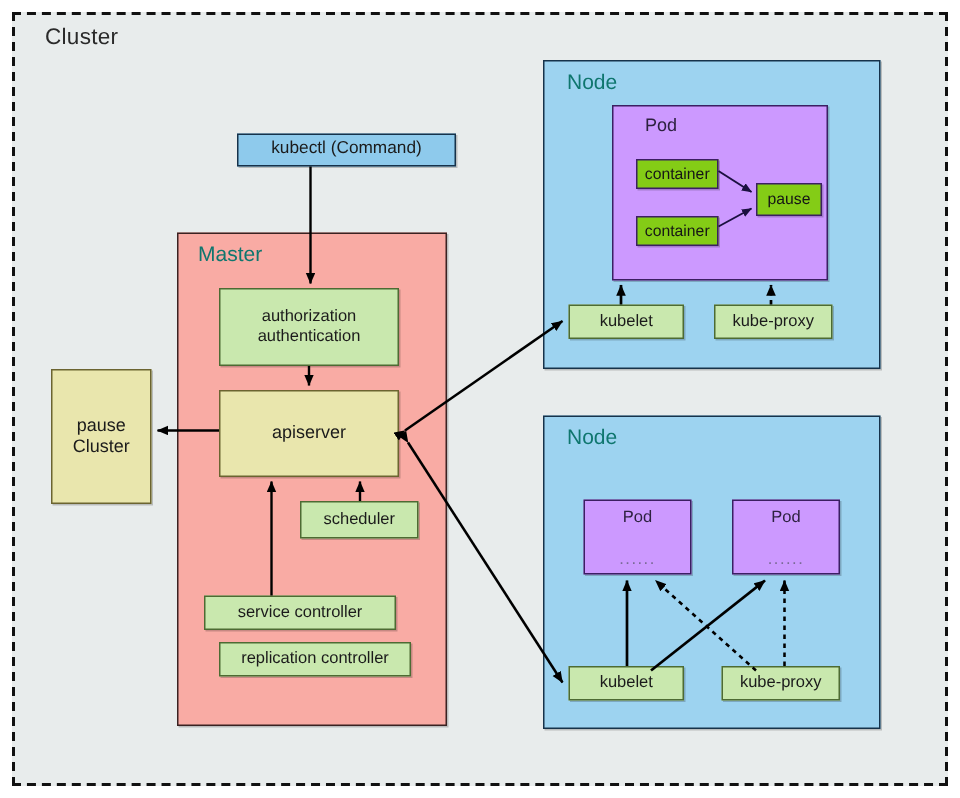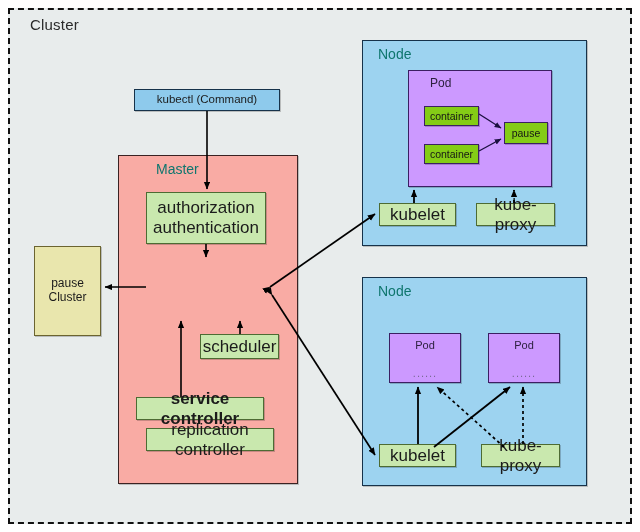--- a/index.html
+++ b/index.html
@@ -48,21 +48,21 @@
     font-size: 14px;
     color: #0f766e;
   }
   
   .master-box {
     left: 118px; top: 155px;
     width: 180px; height: 329px;
     background: #f9aba4;
     border: 1.5px solid #3a2222;
   }
-  .master-label { left: 132px; top: 161px; margin-left: 24px; }
+  .master-label { left: 132px; top: 161px; }
   
   .node-box {
     background: #9dd3f0;
     border: 1.5px solid #16324a;
   }
   .node1 { left: 362px; top: 40px;  width: 225px; height: 206px; }
   .node2 { left: 362px; top: 277px; width: 225px; height: 209px; }
   .node1-label { left: 378px; top: 46px; }
   .node2-label { left: 378px; top: 283px; }
   
@@ -87,47 +87,48 @@
     color: #2d2140;
   }
   .pod-sm1-label { left: 389px; top: 339px; }
   .pod-sm2-label { left: 488px; top: 339px; }
   .pod-sm1-dots { left: 389px; top: 367px; letter-spacing: 1px; color:#7a6a96; }
   .pod-sm2-dots { left: 488px; top: 367px; letter-spacing: 1px; color:#7a6a96; }
   
   .green {
     background: #c9e8ae;
     border: 1.5px solid #4d6b33;
-    font-size: 17px;
+    font-size: 11px;
   }
   
   .yellow {
     background: #e9e6ad;
     border: 1.5px solid #6b6430;
     font-size: 12px;
   }
   
   .blue {
     background: #8ecaec;
     border: 1.5px solid #16324a;
     font-size: 11.5px;
+    margin-left: 24px;
   }
   
   .cyan {
     background: #84cc16;
     border: 1.5px solid #3b1f62;
     font-size: 10.5px;
     color: #161616;
   }
   
   .kubectl-box   { left: 134px; top: 89px;  width: 146px; height: 22px; }
   .authz-box     { left: 146px; top: 192px; width: 120px; height: 52px; }
   .apiserver-box { left: 146px; top: 260px; width: 120px; height: 58px; }
   .scheduler-box { left: 200px; top: 334px; width: 79px;  height: 25px; }
-  .svcctrl-box   { left: 136px; top: 397px; width: 128px; height: 23px; font-weight: bold; }
+  .svcctrl-box   { left: 136px; top: 397px; width: 128px; height: 23px; }
   .repctrl-box   { left: 146px; top: 428px; width: 128px; height: 23px; }
   .etcd-box      { left: 34px;  top: 246px; width: 67px;  height: 90px; font-size: 12px; }
   .kubelet1-box  { left: 379px; top: 203px; width: 77px;  height: 23px; }
   .proxy1-box    { left: 476px; top: 203px; width: 79px;  height: 23px; }
   .kubelet2-box  { left: 379px; top: 444px; width: 77px;  height: 23px; }
   .proxy2-box    { left: 481px; top: 444px; width: 79px;  height: 23px; }
   .cont1-box     { left: 424px; top: 106px; width: 55px;  height: 20px; }
   .cont2-box     { left: 424px; top: 144px; width: 55px;  height: 20px; }
   .pause-box     { left: 504px; top: 122px; width: 44px;  height: 22px; }
   
@@ -168,20 +169,21 @@
 
   <div class="box blue kubectl-box">kubectl (Command)</div>
 
   <div class="box green authz-box">
     <span>
       <span>authorization</span><br>
       <span>authentication</span>
     </span>
   </div>
 
+  <div class="box yellow apiserver-box">apiserver</div>
 
   <div class="box green scheduler-box">scheduler</div>
 
   <div class="box green svcctrl-box">service controller</div>
 
   <div class="box green repctrl-box">replication controller</div>
 
   <div class="box yellow etcd-box">
     <span>
       <span>pause</span><br>

